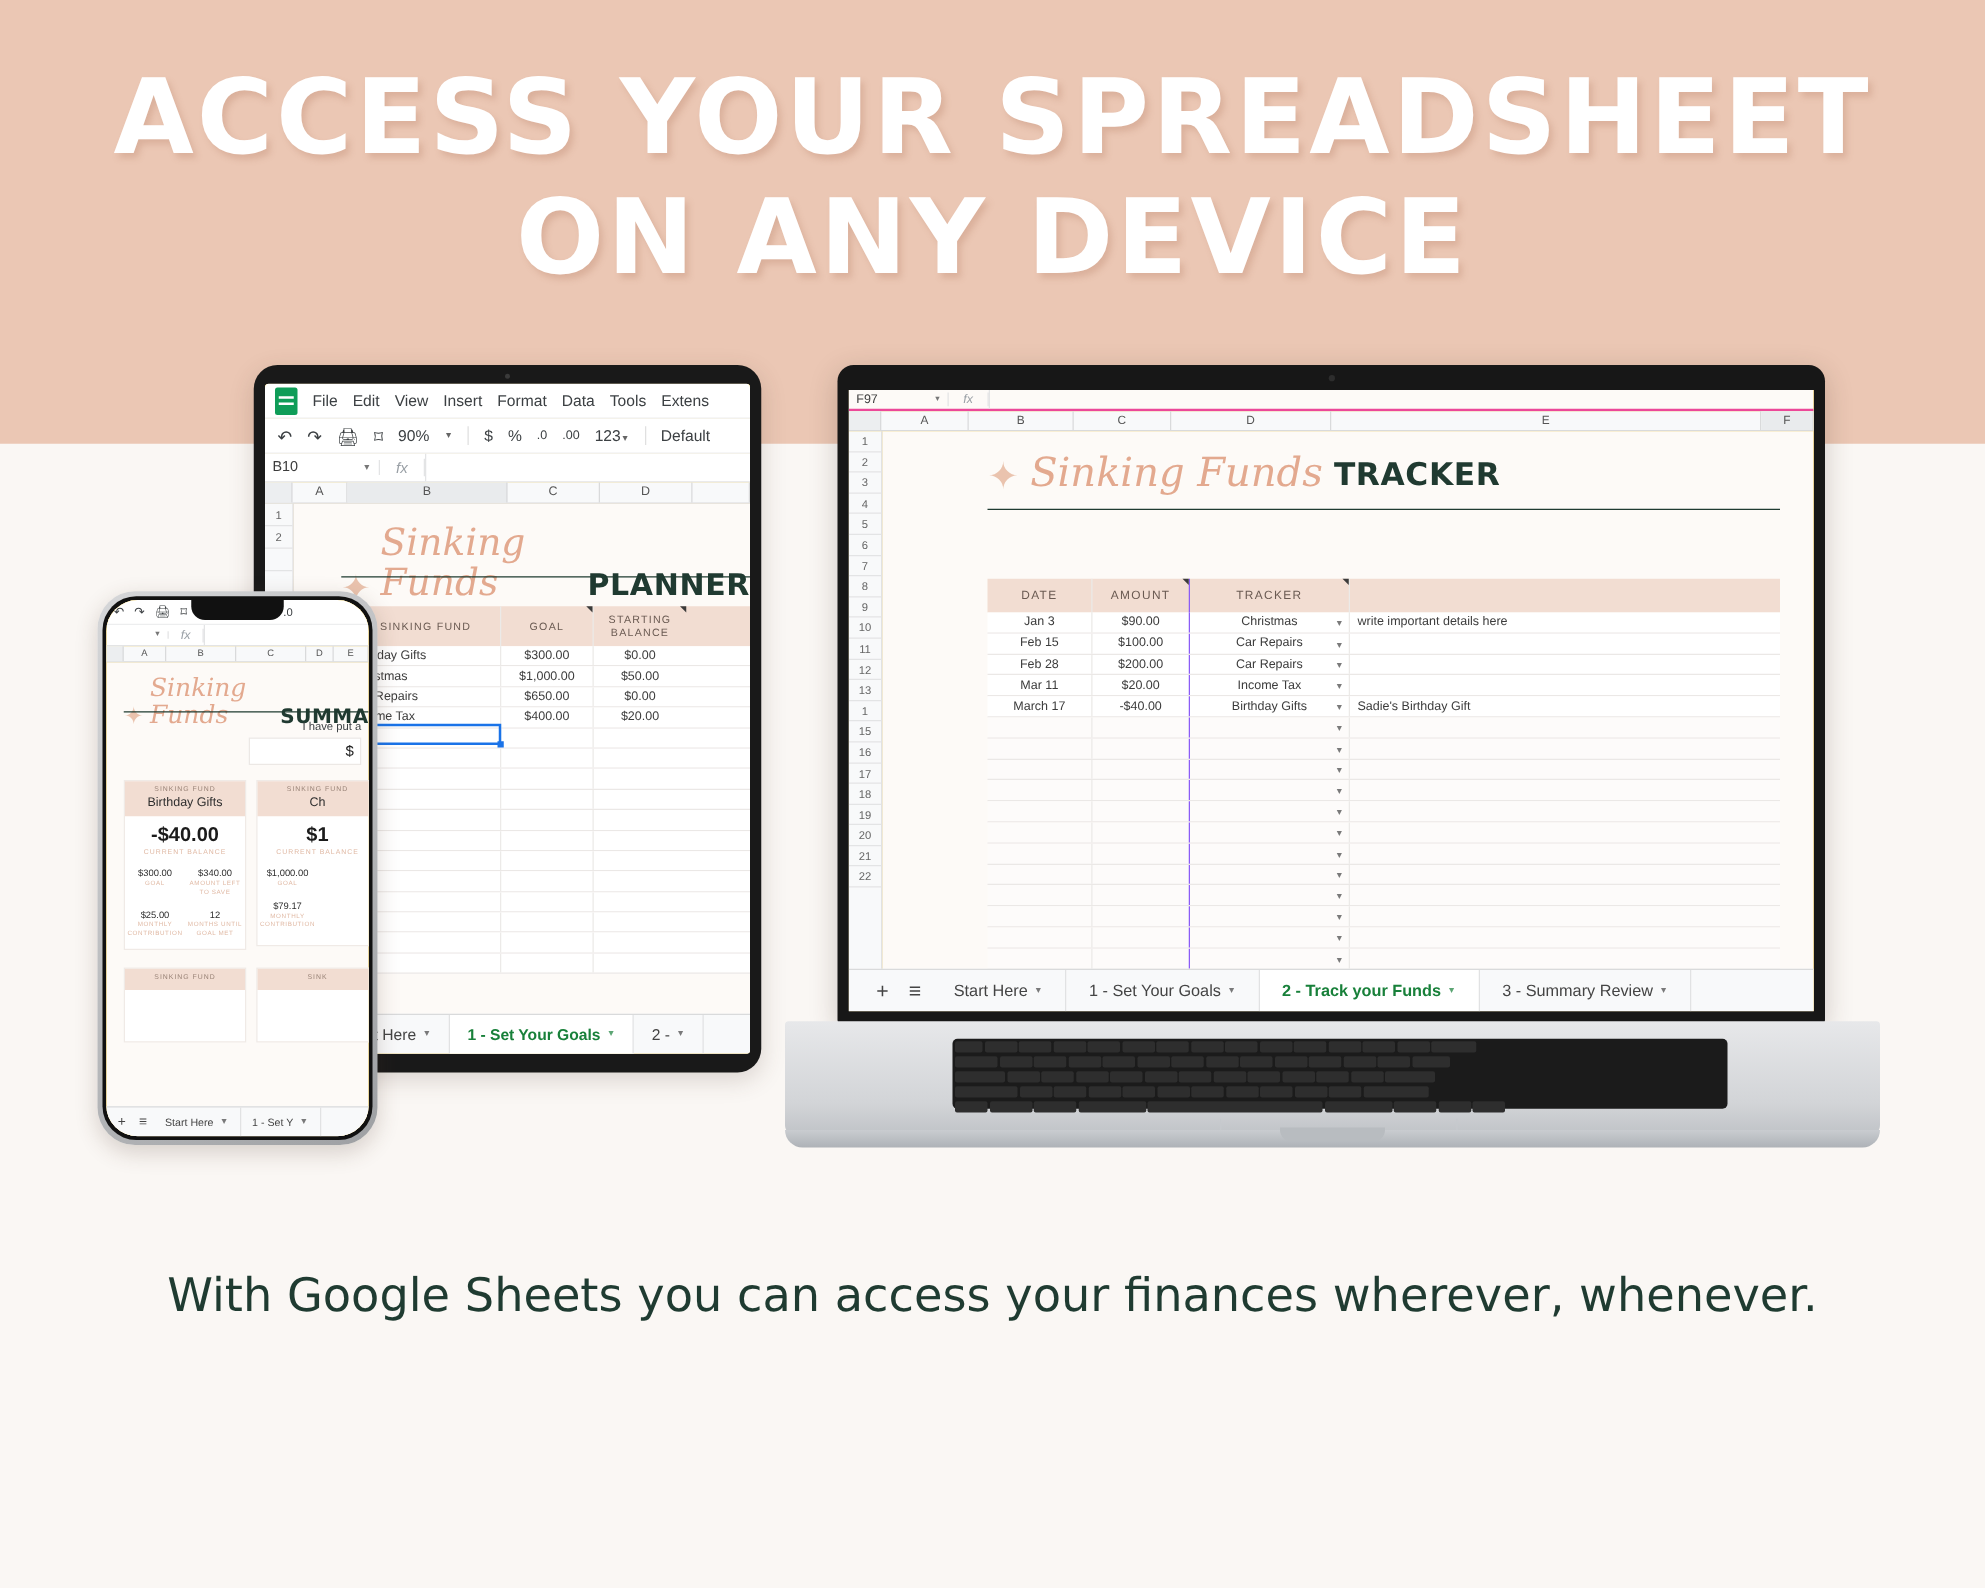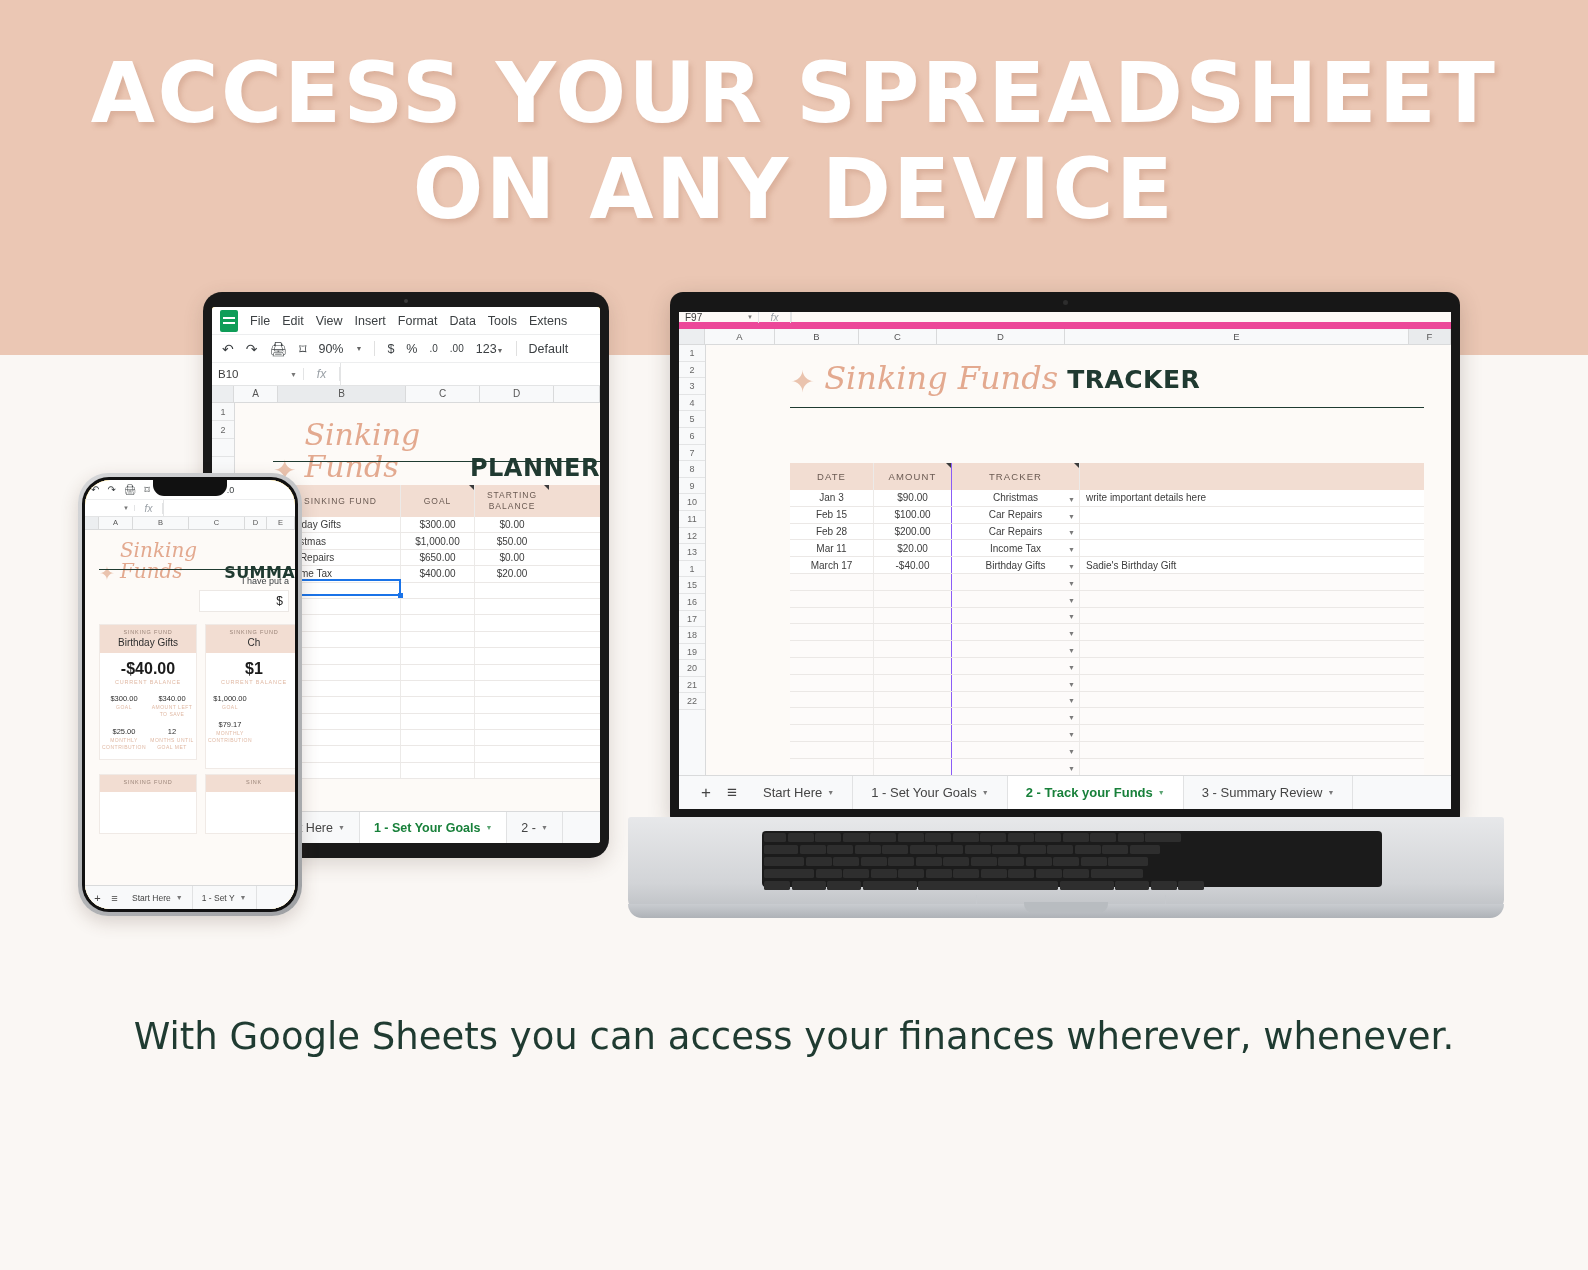--- a/index.html
+++ b/index.html
@@ -100,21 +100,21 @@
     background:#1b1b1b; border-radius:4px;
     display:flex; flex-wrap:wrap; align-content:flex-start;
     padding:2px; gap:1.5px;
   }
   #keyboard i { display:block; background:#2e2e2e; border-radius:1.6px; height:9px; flex:0 0 auto;}
   #trackpad {
     position:absolute; left:348px; top:78px; width:190px; height:12px;
     border-left:1px solid #c6c9cd; border-right:1px solid #c6c9cd;
   }
   
-  #lt-formulabar{height:17px;display:flex;align-items:center;border-bottom:7px solid #ec4899;background:#fdfaf7;}
+  #lt-formulabar{height:17px;display:flex;align-items:center;border-bottom:2px solid #ec4899;background:#fdfaf7;}
   #lt-cellref{width:80px;font-size:10px;color:#3c3c3c;padding-left:6px;display:flex;align-items:center;justify-content:space-between;padding-right:5px;border-right:1px solid #e3e4e5;}
   #lt-cellref .caret{font-size:6px;color:#777;}
   #lt-fx{width:32px;text-align:center;font-style:italic;color:#9aa0a6;font-size:10px;border-right:1px solid #e3e4e5;}
   #lt-colhead .ch{height:15px;line-height:15px;font-size:9.5px;}
   #lt-rownums div{width:26px;height:16.6px;line-height:16.6px;font-size:9px;}
   #lt-content{position:relative;flex:1;background:#fdfaf7;}
   #lt-title{position:absolute;left:84px;top:16px;display:flex;align-items:flex-end;gap:9px;}
   #lt-title .spark{font-size:30px;color:#eac3ae;line-height:26px;}
   #lt-title .script{font-family:"DejaVu Serif",serif;font-style:italic;font-size:32px;color:#e3a98f;line-height:34px;}
   #lt-title .block{font-family:"DejaVu Sans",sans-serif;font-weight:bold;font-size:25px;color:#203a31;letter-spacing:.5px;line-height:30px;}
@@ -796,21 +796,21 @@
                   <div class="cell">
                     <div class="v">$25.00</div>
                     <div class="k">MONTHLY CONTRIBUTION</div>
                   </div>
                   <div class="cell">
                     <div class="v">12</div>
                     <div class="k">MONTHS UNTIL GOAL MET</div>
                   </div>
                 </div>
               </div>
-              <div class="fundcard" style="left: 120px; top: 94px; padding-bottom: 24px;">
+              <div class="fundcard" style="left: 120px; top: 94px; padding-bottom: 12px;">
                 <div class="cap">
                   <div class="lbl">SINKING FUND</div>
                   <div class="nm">Ch</div>
                 </div>
                 <div class="bal">$1</div>
                 <div class="balL">CURRENT BALANCE</div>
                 <div class="pair">
                   <div class="cell">
                     <div class="v">$1,000.00</div>
                     <div class="k">GOAL</div>

